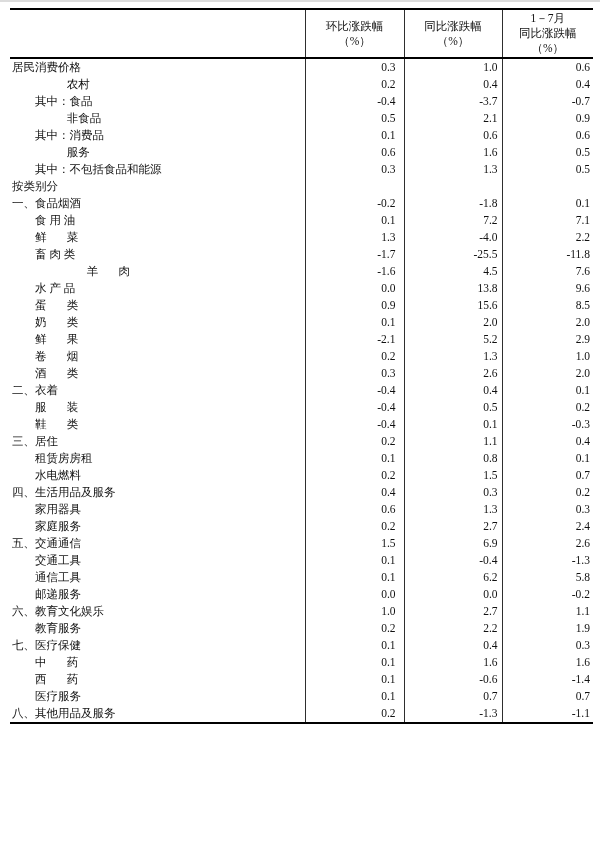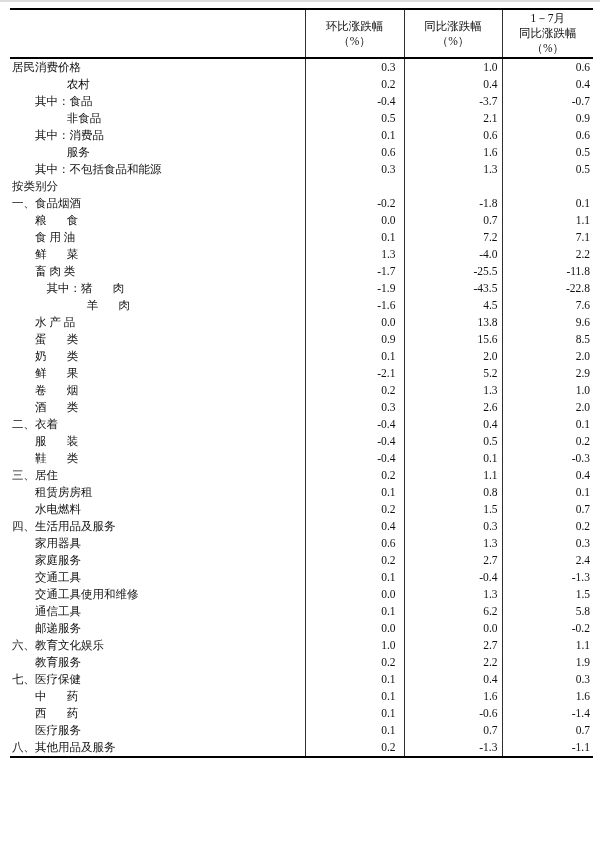--- a/index.html
+++ b/index.html
@@ -153,26 +153,20 @@
         <td class="num num-ytd vline"></td>
       </tr>
 
       <tr>
         <td class="label">一、食品烟酒</td>
         <td class="num num-mom vline">-0.2</td>
         <td class="num num-yoy vline">-1.8</td>
         <td class="num num-ytd vline">0.1</td>
       </tr>
 
-      <tr>
-        <td class="label">        粮       食</td>
-        <td class="num num-mom vline">0.0</td>
-        <td class="num num-yoy vline">0.7</td>
-        <td class="num num-ytd vline">1.1</td>
-      </tr>
 
       <tr>
         <td class="label">        食 用 油</td>
         <td class="num num-mom vline">0.1</td>
         <td class="num num-yoy vline">7.2</td>
         <td class="num num-ytd vline">7.1</td>
       </tr>
 
       <tr>
         <td class="label">        鲜       菜</td>
@@ -181,26 +175,20 @@
         <td class="num num-ytd vline">2.2</td>
       </tr>
 
       <tr>
         <td class="label">        畜 肉 类</td>
         <td class="num num-mom vline">-1.7</td>
         <td class="num num-yoy vline">-25.5</td>
         <td class="num num-ytd vline">-11.8</td>
       </tr>
 
-      <tr>
-        <td class="label">            其中：猪       肉</td>
-        <td class="num num-mom vline">-1.9</td>
-        <td class="num num-yoy vline">-43.5</td>
-        <td class="num num-ytd vline">-22.8</td>
-      </tr>
 
 
       <tr>
         <td class="label">                          羊       肉</td>
         <td class="num num-mom vline">-1.6</td>
         <td class="num num-yoy vline">4.5</td>
         <td class="num num-ytd vline">7.6</td>
       </tr>
 
       <tr>
@@ -301,35 +289,35 @@
         <td class="num num-ytd vline">0.3</td>
       </tr>
 
       <tr>
         <td class="label">        家庭服务</td>
         <td class="num num-mom vline">0.2</td>
         <td class="num num-yoy vline">2.7</td>
         <td class="num num-ytd vline">2.4</td>
       </tr>
 
+      <tr>
+        <td class="label">五、交通通信</td>
+        <td class="num num-mom vline">1.5</td>
+        <td class="num num-yoy vline">6.9</td>
+        <td class="num num-ytd vline">2.6</td>
+      </tr>
 
       <tr>
         <td class="label">        交通工具</td>
         <td class="num num-mom vline">0.1</td>
         <td class="num num-yoy vline">-0.4</td>
         <td class="num num-ytd vline">-1.3</td>
       </tr>
 
 
-      <tr>
-        <td class="label">        交通工具使用和维修</td>
-        <td class="num num-mom vline">0.0</td>
-        <td class="num num-yoy vline">1.3</td>
-        <td class="num num-ytd vline">1.5</td>
-      </tr>
 
       <tr>
         <td class="label">        通信工具</td>
         <td class="num num-mom vline">0.1</td>
         <td class="num num-yoy vline">6.2</td>
         <td class="num num-ytd vline">5.8</td>
       </tr>
 
 
       <tr>

